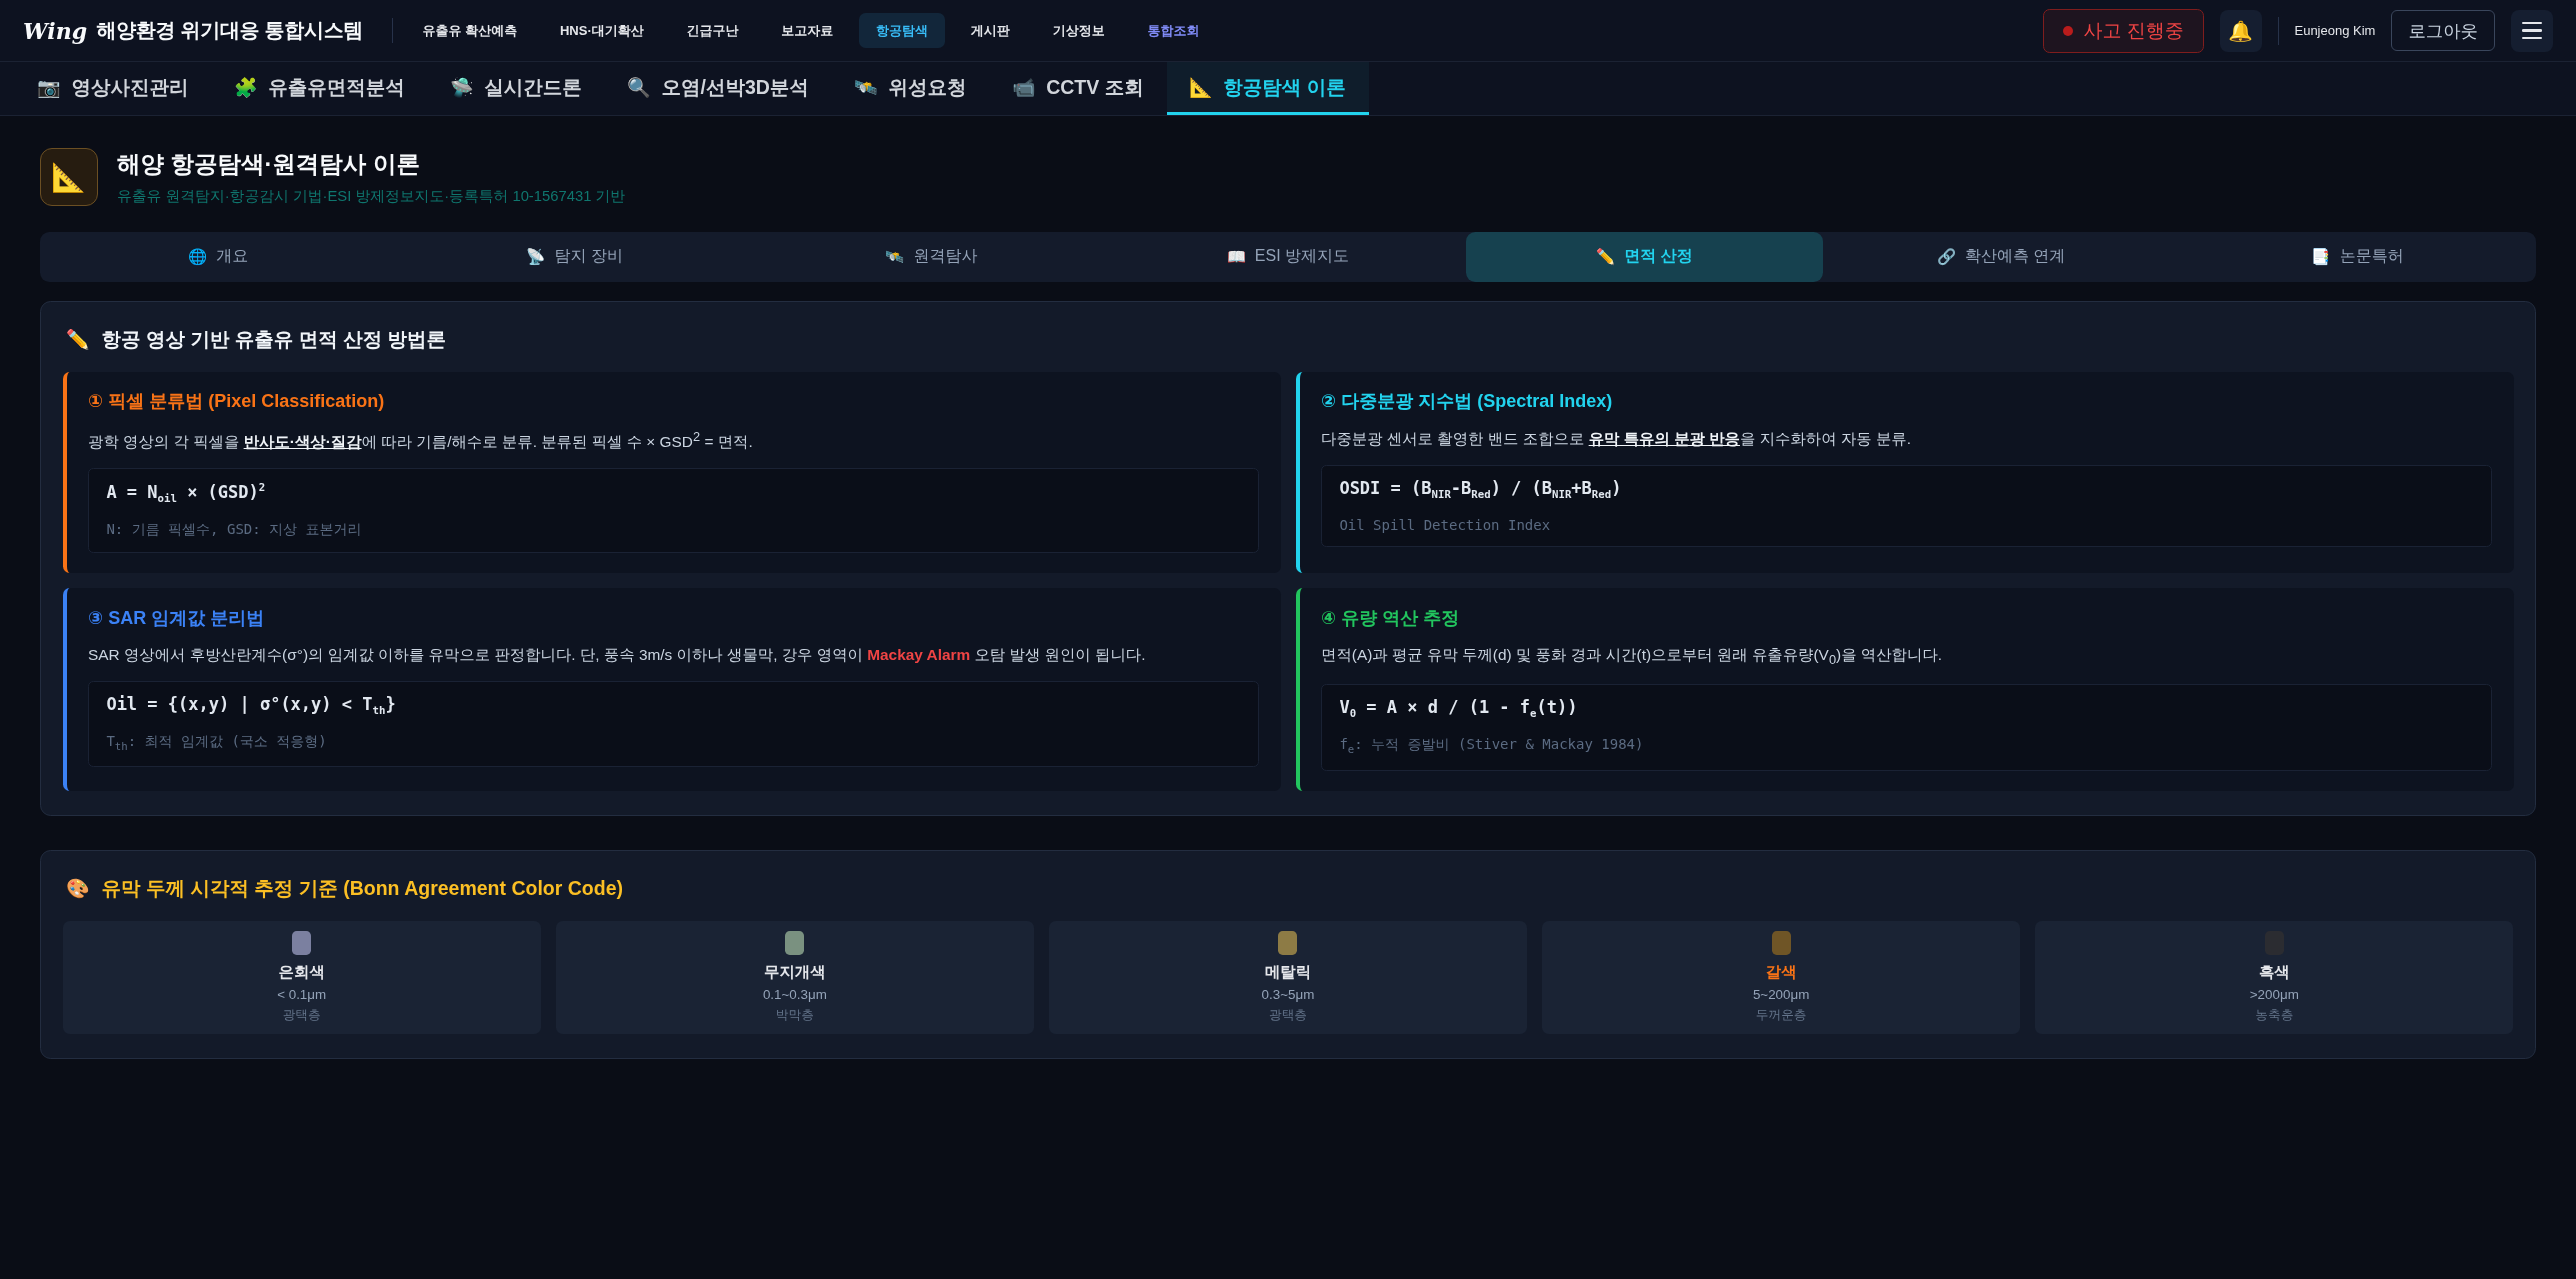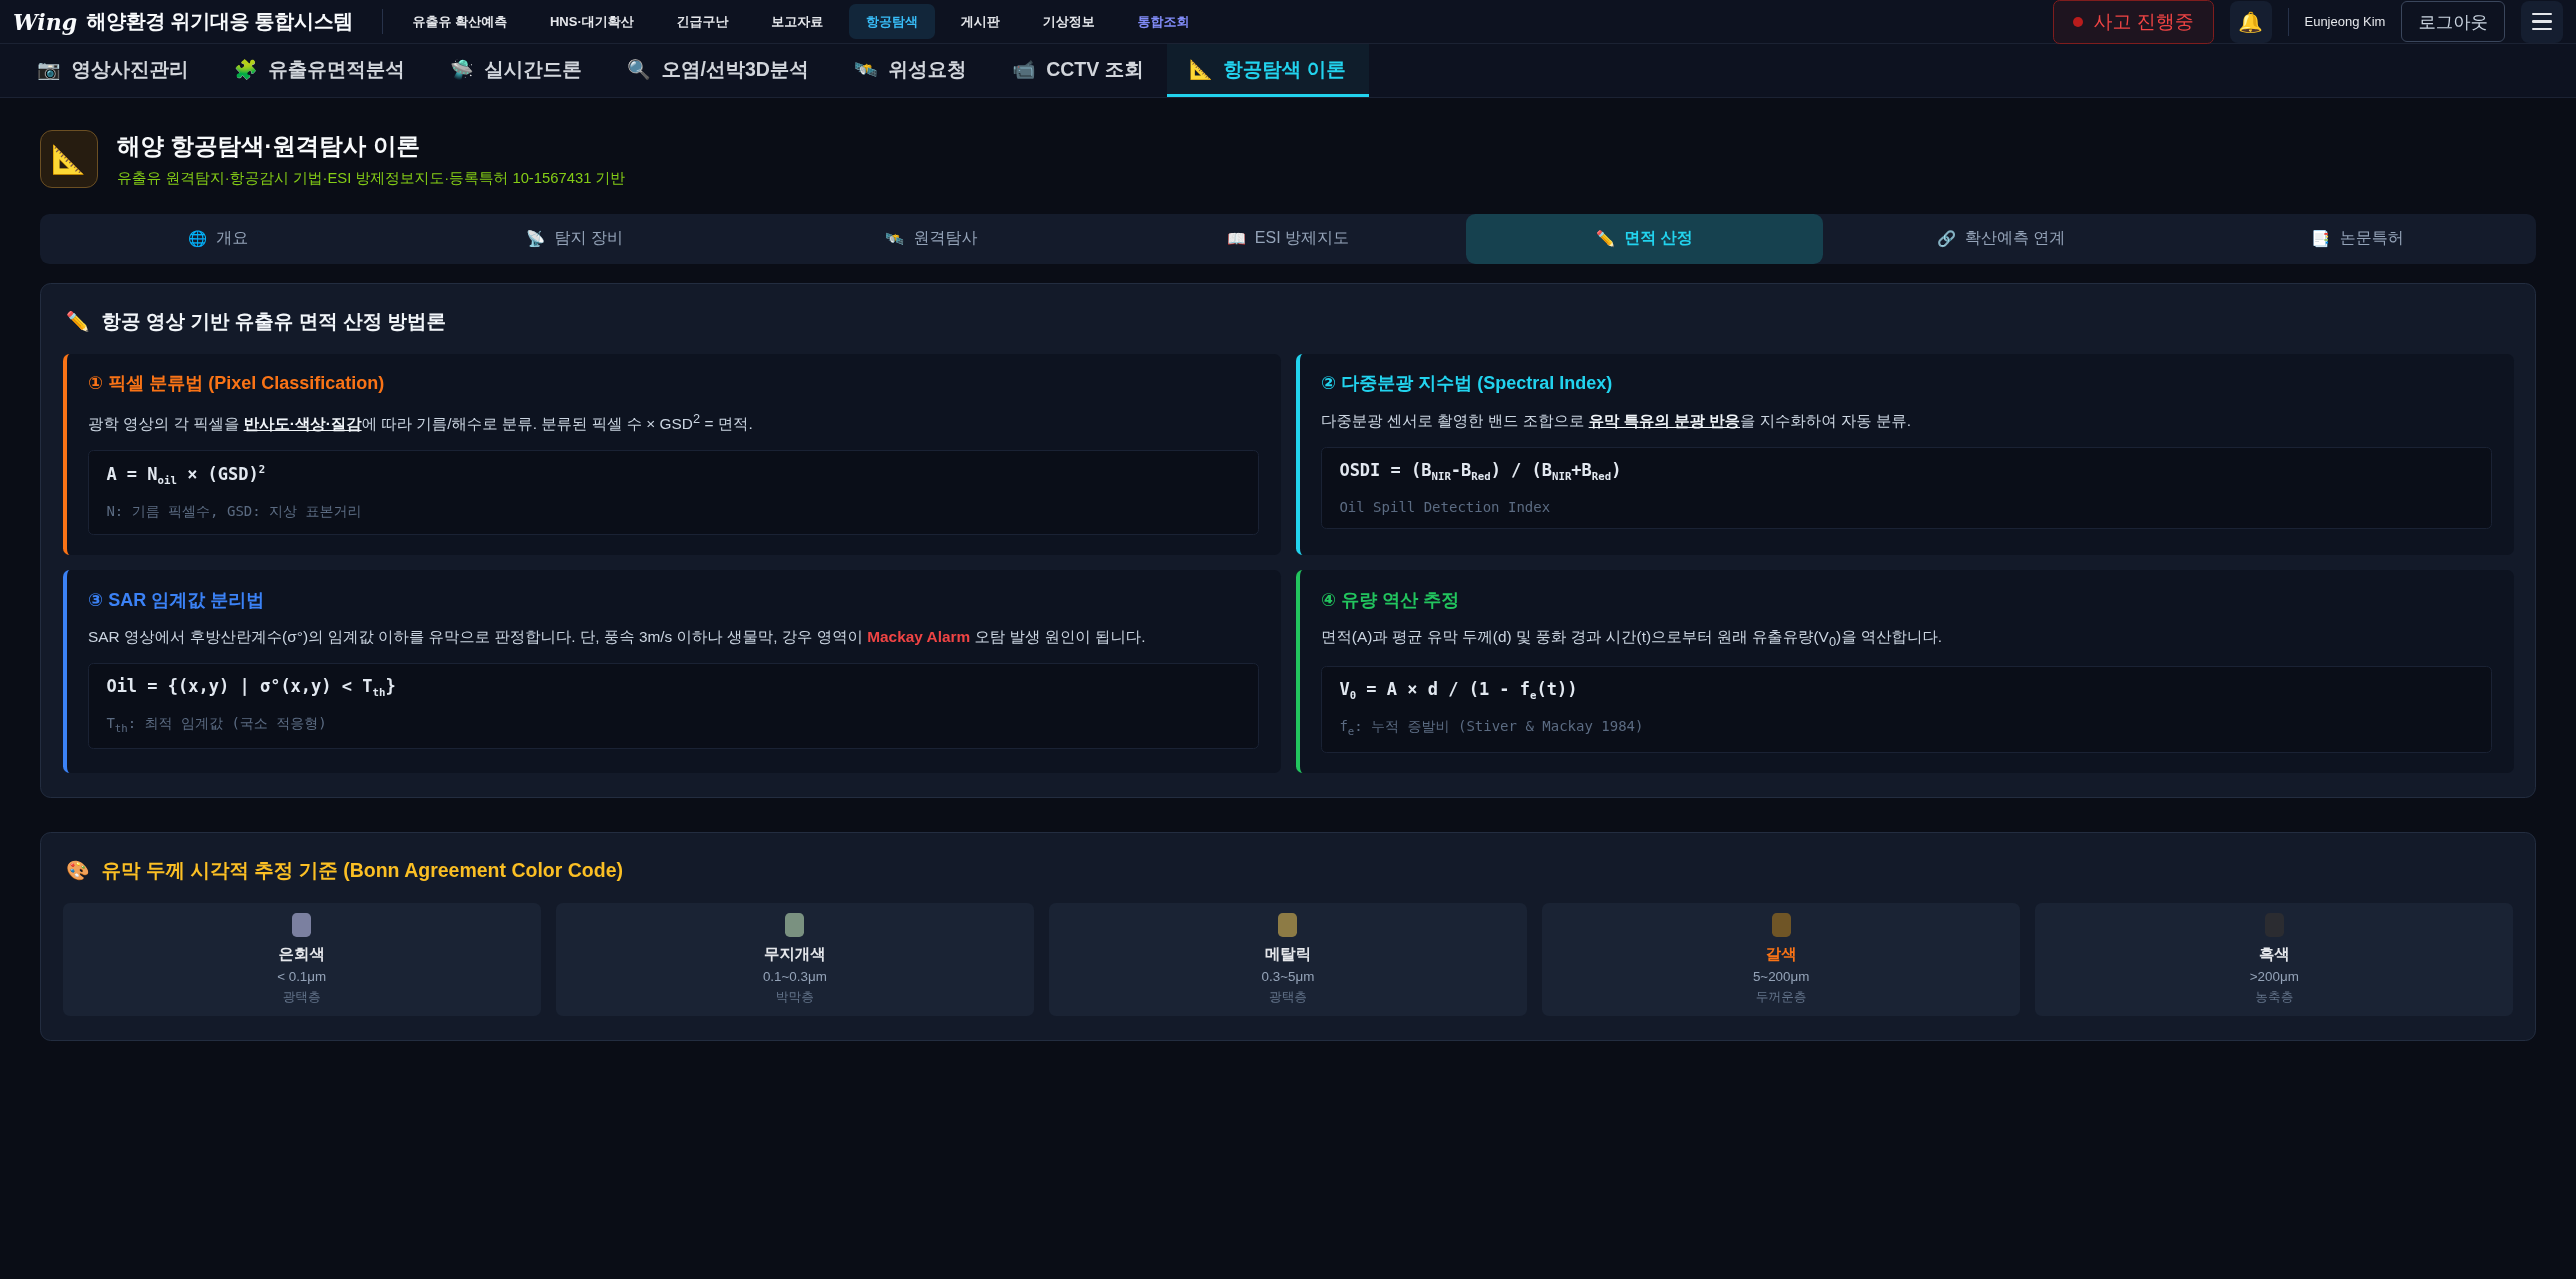--- a/index.html
+++ b/index.html
@@ -4,22 +4,22 @@
 <style>
   * { margin:0; padding:0; box-sizing:border-box; }
   html,body { width:2576px; height:1279px; overflow:hidden; }
   body {
     background:#0a0d16;
     color:#e5e7eb;
     font-family:"Liberation Sans","DejaVu Sans",sans-serif;
   }
   
   .app-header {
-    height:44px; background:#0d1220; border-bottom:0.7px solid #1b2233;
-    display:flex; align-items:center; padding:0 13px;
+    height:62px; background:#0d1220; border-bottom:0.7px solid #1b2233;
+    display:flex; align-items:center; padding:0 23px;
   }
   .logo { display:flex; align-items:center; gap:9.4px; margin-right:17.4px; }
   .logo-mark { font-family:"DejaVu Serif","Liberation Serif",serif; font-style:italic; font-weight:700; font-size:22px; color:#f8fafc; }
   .logo-text { font-size:20px; font-weight:700; color:#f8fafc; letter-spacing:-0.3px; white-space:nowrap; }
   .header-divider { width:0.7px; height:25.5px; background:#27324a; margin:0 12px; }
   .main-menu { display:flex; align-items:center; gap:8px; }
   .menu-item { font-size:13px; font-weight:600; color:#e5e7eb; padding:8.7px 17.4px; border-radius:6.7px; white-space:nowrap; cursor:pointer; }
   .menu-item.active { color:#38bdf8; background:rgba(56,189,248,0.12); }
   .menu-item.special { color:#818cf8; }
   .header-right { margin-left:auto; display:flex; align-items:center; gap:16px; }
@@ -38,21 +38,21 @@
   
   .sub-nav { height:54px; background:#0d1220; border-bottom:0.7px solid #1b2233; display:flex; align-items:stretch; padding:0 14.8px; }
   .subtab { display:flex; align-items:center; gap:10px; padding:0 23px; font-size:19.5px; font-weight:600; color:#d1d5db; white-space:nowrap; cursor:pointer; border-bottom:3.4px solid transparent; }
   .subtab .icon { font-size:19px; }
   .subtab.active { color:#22d3ee; background:#0f1d2b; border-bottom-color:#22d3ee; }
   
   .main { padding:0 40px; }
   .page-head { display:flex; align-items:center; gap:19px; margin-top:32px; }
   .page-icon { width:58px; height:58px; border-radius:12px; background:#261c10; border:0.7px solid #6b4f23; display:flex; align-items:center; justify-content:center; font-size:28px; flex:0 0 auto; }
   .page-title { font-size:23.5px; font-weight:700; color:#f8fafc; }
-  .page-subtitle { font-size:14.8px; color:#84cc16; margin-top:7.4px; }
+  .page-subtitle { font-size:14.8px; color:#0f766e; margin-top:7.4px; }
   .pill-bar { margin-top:25.5px; background:#141b2b; border-radius:9.4px; display:flex; height:50px; align-items:stretch; overflow:hidden; }
   .pill { flex:1; display:flex; align-items:center; justify-content:center; gap:8.7px; font-size:16px; color:#94a3b8; border-radius:9.4px; cursor:pointer; white-space:nowrap; }
   .pill .icon { font-size:15.4px; }
   .pill.active { background:#16414f; color:#22d3ee; font-weight:700; }
   .section { margin-top:19px; background:#131a29; border:0.7px solid #232d40; border-radius:10.7px; padding:20px 21.5px 24px; }
   .section-head { display:flex; align-items:center; gap:11.4px; font-size:19.5px; font-weight:700; color:#f1f5f9; margin:4px 0 19px 4px; }
   .section-head .icon { font-size:19px; }
   .methods-grid { display:grid; grid-template-columns:1fr 1fr; gap:15px; }
   .method-card { background:#0d1320; border-radius:6.7px; border-left:4px solid #555; padding:17.4px 21.5px 20px; }
   .method-title { font-size:18px; font-weight:700; }

